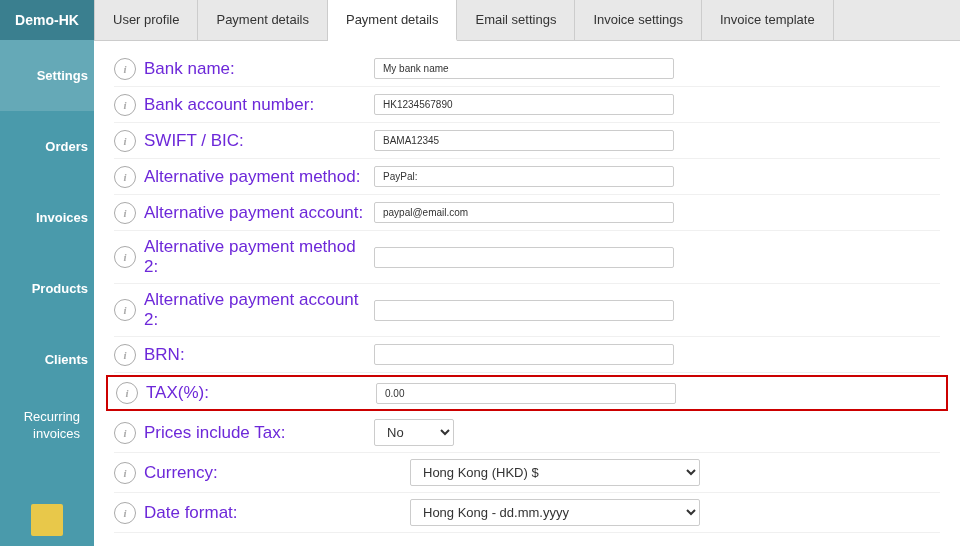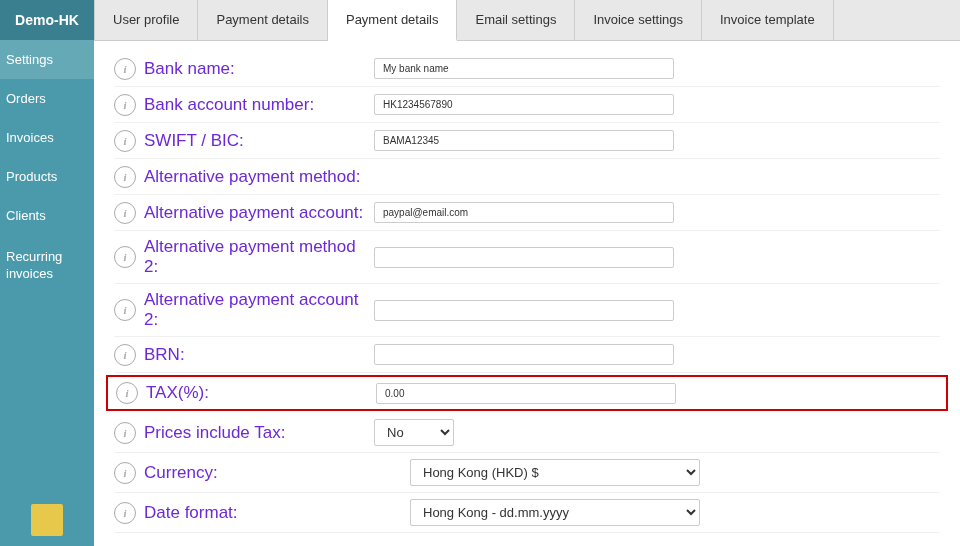--- a/index.html
+++ b/index.html
@@ -21,31 +21,32 @@
       color: white;
       font-weight: bold;
       font-size: 14px;
       text-align: center;
       padding: 12px 6px;
       cursor: pointer;
     }
     .sidebar-item {
       width: 100%;
       color: white;
-      text-align: left;
-      padding: 12px 6px;
+      text-align: right;
+      padding: 28px 6px;
       cursor: pointer;
       font-size: 13px;
+      font-weight: bold;
     }
     .sidebar-item.active { background: rgba(255,255,255,0.15); }
     .sidebar-item-recurring {
       width: 100%;
       color: white;
-      text-align: left;
-      padding: 14px 6px;
+      text-align: right;
+      padding: 14px 14px;
       cursor: pointer;
       font-size: 13px;
       line-height: 1.3;
     }
     .sidebar-bottom {
       margin-top: auto;
       width: 100%;
       padding: 10px;
       display: flex;
       justify-content: center;
@@ -243,20 +244,23 @@
       <div class="field-icon">i</div>
       <div class="field-label">SWIFT / BIC:</div>
       <div class="field-input">
         <input type="text" value="BAMA12345" style="">
       </div>
     </div>
 
     <div class="form-row">
       <div class="field-icon">i</div>
       <div class="field-label">Alternative payment method:</div>
+      <div class="field-input">
+        <input type="text" value="PayPal:" style="">
+      </div>
     </div>
 
     <div class="form-row">
       <div class="field-icon">i</div>
       <div class="field-label">Alternative payment account:</div>
       <div class="field-input">
         <input type="text" value="paypal@email.com" style="">
       </div>
     </div>
 

